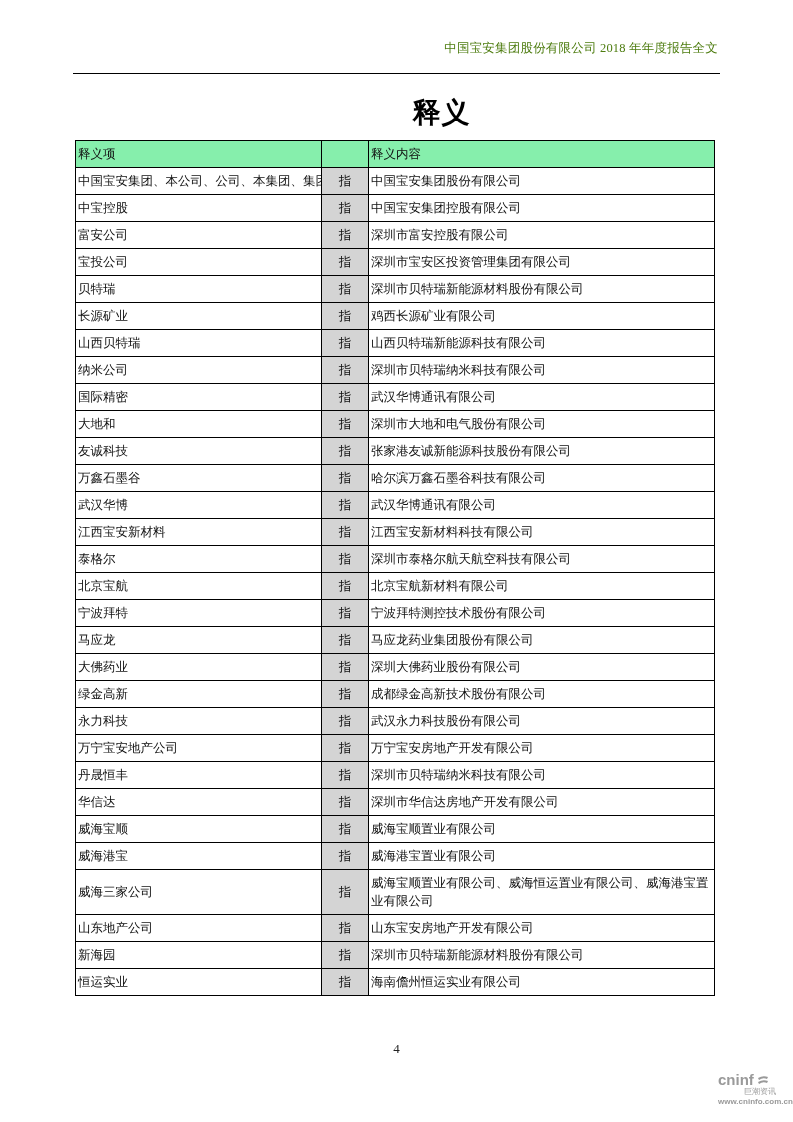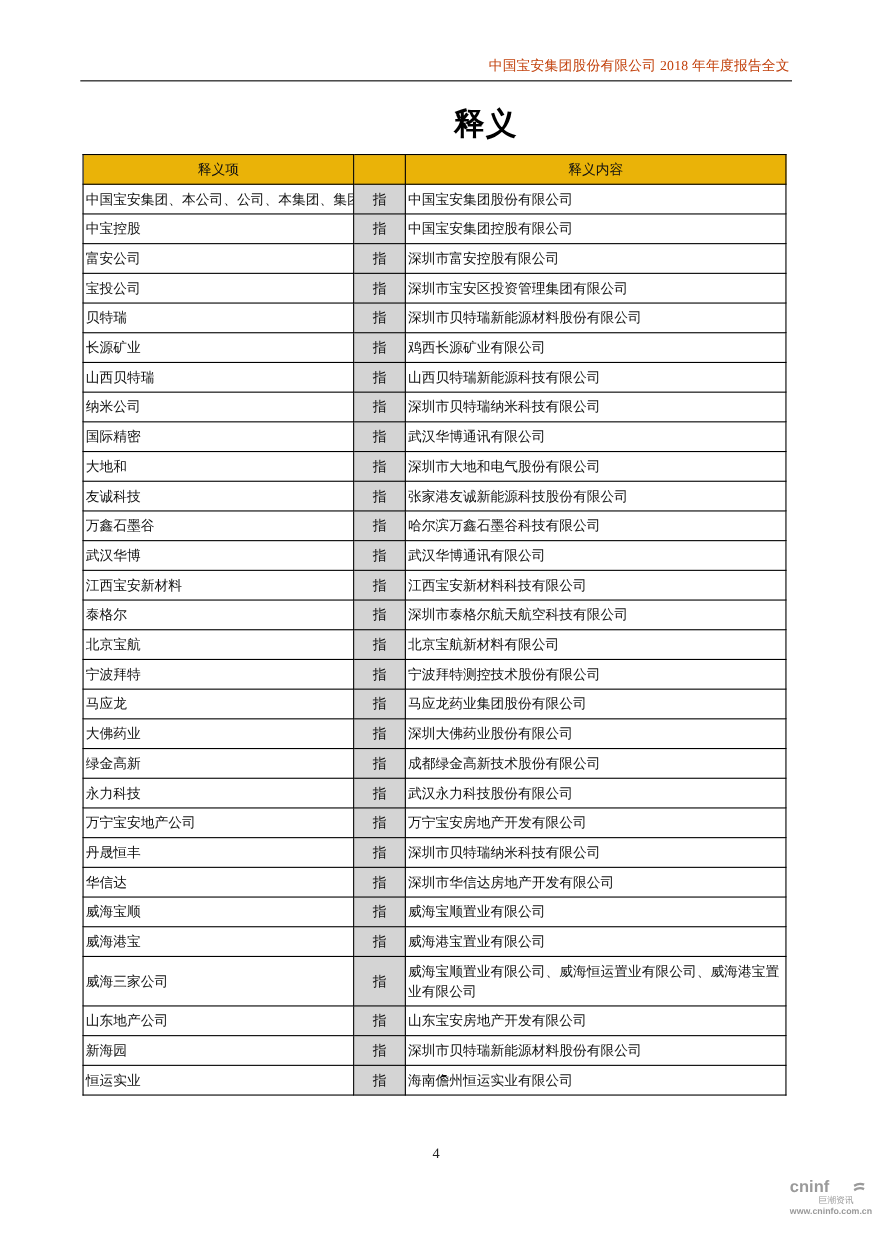--- a/index.html
+++ b/index.html
@@ -1,31 +1,31 @@
 <!DOCTYPE html>
 <html><head>
   <meta charset="utf-8">
   <style>
     html, body { margin: 0; padding: 0; background: #ffffff; }
     body { width: 793px; height: 1122px; position: relative; overflow: hidden;
            font-family: "Liberation Serif", "DejaVu Serif", serif; color: #111; }
-    .header-text { position: absolute; right: 75px; top: 52px; font-size: 12.5px; color: #c2410c; letter-spacing: 0.2px; }
+    .header-text { position: absolute; right: 75px; top: 40px; font-size: 12.5px; color: #4d7c0f; letter-spacing: 0.2px; }
     .header-rule { position: absolute; left: 73px; top: 73px; width: 647px; height: 0; border-top: 1.3px solid #000; }
     .page-title { position: absolute; left: 0; width: 793px; top: 94px; text-align: center;
                   font-family: "DejaVu Sans", sans-serif; font-weight: bold; font-size: 28px; color: #000; letter-spacing: 1px; padding-left: 45px; }
     table.defs { position: absolute; left: 75px; top: 140px; width: 639px; border-collapse: collapse; table-layout: fixed; font-size: 12.5px; }
     table.defs td, table.defs th { border: 1px solid #000; padding: 0 2px; height: 26px; line-height: 18px; vertical-align: middle; font-weight: normal; }
-    table.defs th { background: #eab308; text-align: center; height: 26px; }
+    table.defs th { background: #86efac; text-align: left; height: 26px; }
     table.defs td.term { text-align: left; white-space: nowrap; overflow: hidden; }
     table.defs td.rel { background: #d4d4d4; text-align: center; }
     table.defs td.def { text-align: left; }
     table.defs tr.tall td { height: 44px; }
     .page-number { position: absolute; left: 0; width: 793px; top: 1041px; text-align: center; font-size: 13px; color: #222; }
     .watermark { position: absolute; left: 718px; top: 1072px; width: 70px; text-align: right; color: #9a9a9a; font-family: "Liberation Sans", sans-serif; }
-    .wm-brand { font-weight: bold; font-size: 15px; line-height: 15px; display: flex; justify-content: space-between; align-items: center; gap: 2px; }
+    .wm-brand { font-weight: bold; font-size: 15px; line-height: 15px; display: flex; justify-content: flex-start; align-items: center; gap: 2px; }
     .wm-logo { width: 14px; height: 12px; display: inline-block; }
     .wm-cn { font-size: 8px; line-height: 10px; padding-right: 12px; }
     .wm-url { font-size: 8px; line-height: 10px; white-space: nowrap; font-weight: bold; }
   </style>
 </head>
 <body>
 
 <div class="header-text">中国宝安集团股份有限公司 2018 年年度报告全文</div>
 <div class="header-rule"></div>
 

